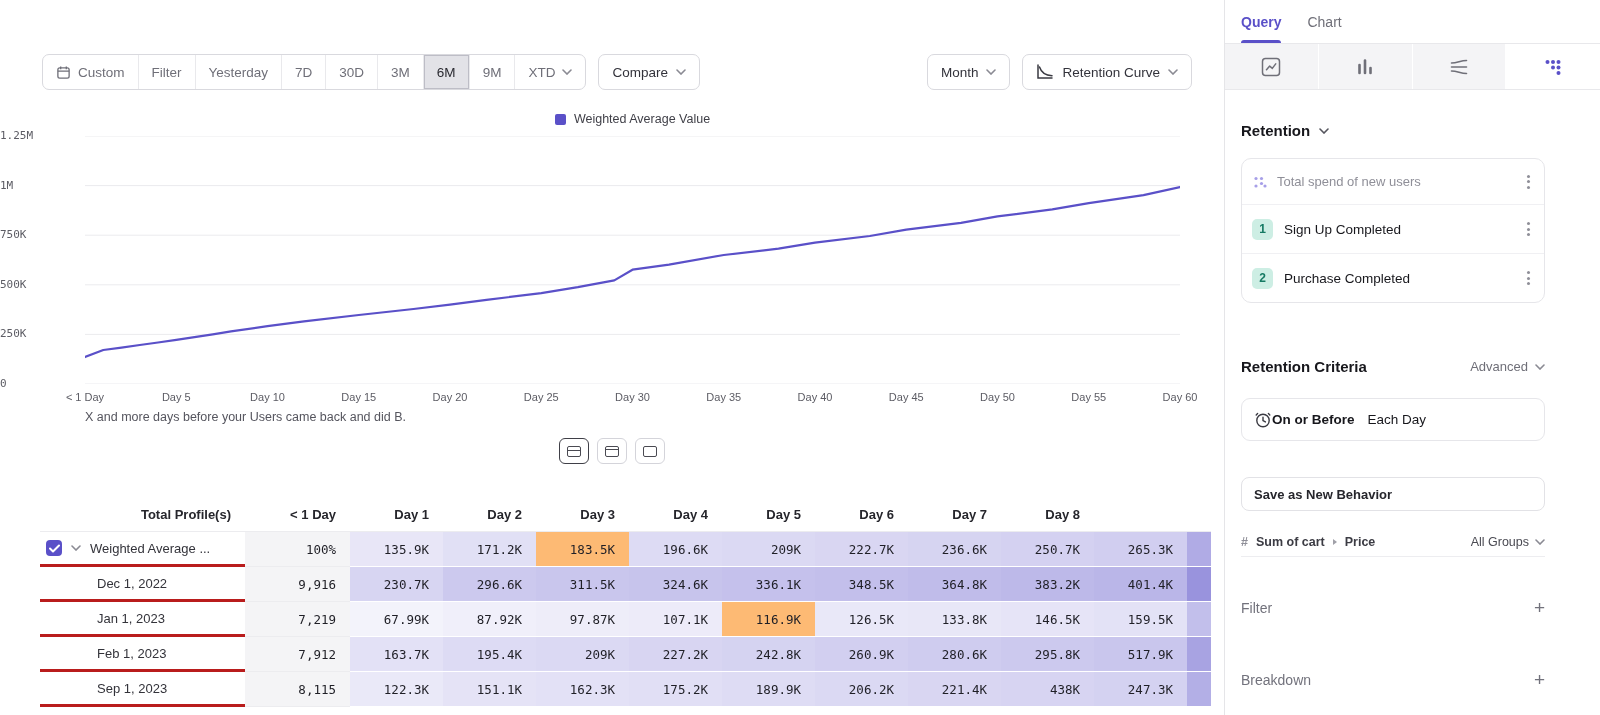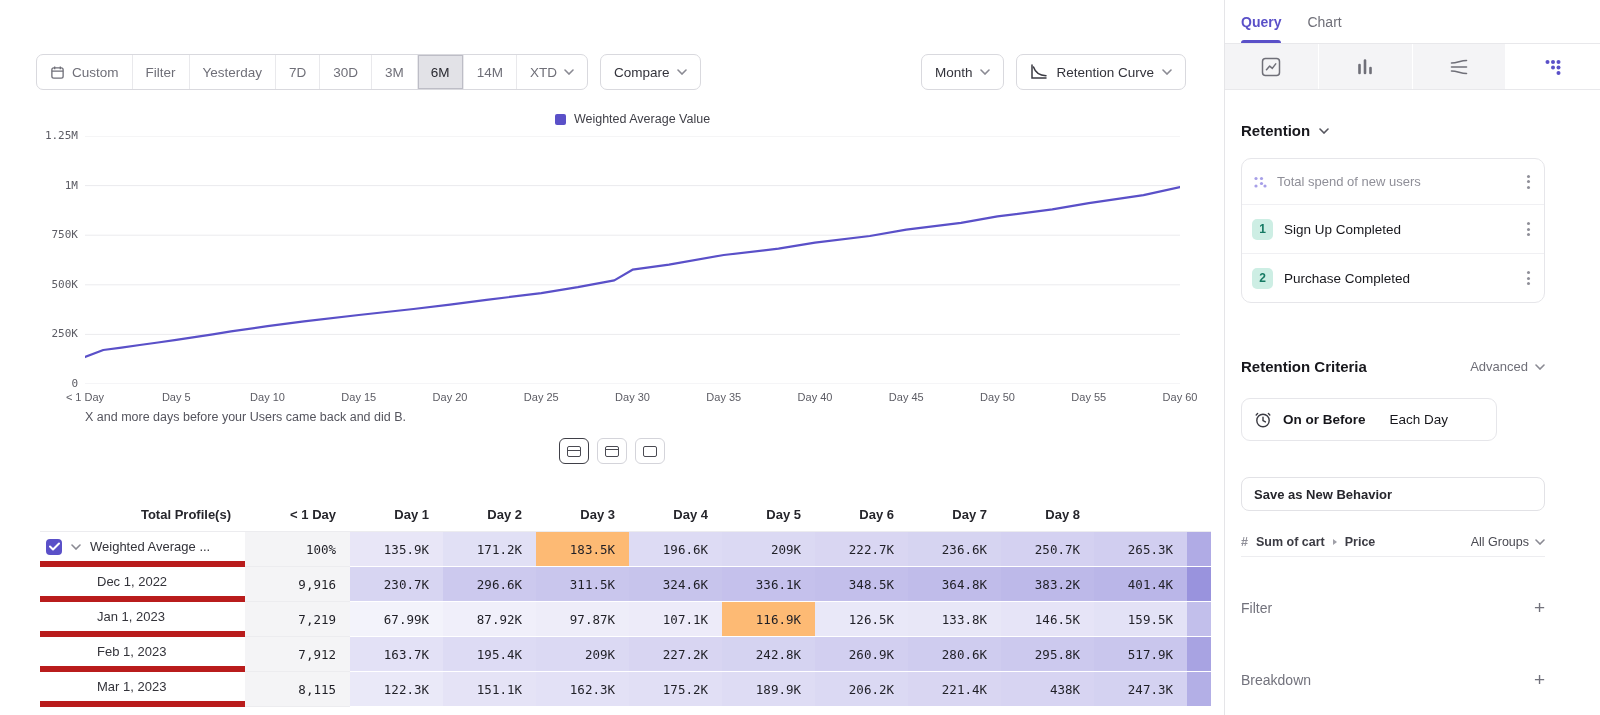--- a/index.html
+++ b/index.html
@@ -2,55 +2,55 @@
 <html><head>
 <meta charset="utf-8">
 <style>
   html,body{margin:0;padding:0;width:1600px;height:715px;background:#fff;
     font-family:"Liberation Sans",sans-serif;color:#1f1f26;overflow:hidden;}
   .app{position:relative;width:1600px;height:715px;}
   .main{position:absolute;left:0;top:0;width:1224px;height:715px;background:#fff;}
   .sidebar{position:absolute;left:1224px;top:0;width:376px;height:715px;border-left:1px solid #e5e5e8;box-sizing:border-box;background:#fff;}
 
   
-  .toolbar{position:absolute;left:36px;top:54px;width:1150px;display:flex;align-items:center;}
+  .toolbar{position:absolute;left:42px;top:54px;width:1150px;display:flex;align-items:center;}
   .range-group{display:flex;align-items:stretch;border:1px solid #d9d9de;border-radius:7px;height:36px;box-sizing:border-box;overflow:hidden;background:#fff;}
   .seg{display:flex;align-items:center;gap:7px;padding:0 13px;font-size:13.5px;color:#6f6f78;border-left:1px solid #e9e9ec;cursor:pointer;white-space:nowrap;}
   .seg:first-child{border-left:none;}
   .seg.selected{background:#e2e2e7;color:#2a2a31;box-shadow:inset 0 0 0 1px #bdbdc6;}
   .btn{display:flex;align-items:center;gap:8px;height:36px;box-sizing:border-box;border:1px solid #d9d9de;border-radius:7px;background:#fff;padding:0 13px;font-size:13.5px;color:#33333b;cursor:pointer;white-space:nowrap;}
   .compare{margin-left:12px;}
   .right-tools{margin-left:auto;display:flex;gap:12px;}
 
   
   .legend{position:absolute;left:85px;top:112px;width:1095px;display:flex;justify-content:center;align-items:center;gap:8px;font-size:12.5px;color:#3f3f47;}
   .legend-swatch{width:11px;height:11px;border-radius:2px;background:#5a50c8;}
   #curve-svg{position:absolute;left:85px;top:136px;}
-  .yl{position:absolute;left:0;width:78px;text-align:right;font-family:"DejaVu Sans Mono",monospace;font-size:11px;color:#5c5c64;}
+  .yl{position:absolute;left:0;width:78px;font-family:"DejaVu Sans Mono",monospace;font-size:11px;color:#5c5c64;}
   #x-axis{position:absolute;left:85px;top:391px;width:1095px;height:14px;}
   #x-axis .xt{position:absolute;transform:translateX(-50%);font-size:11px;color:#5c5c64;white-space:nowrap;}
   .caption{position:absolute;left:85px;top:410px;width:1095px;text-align:left;font-size:12.5px;color:#55555e;}
 
   
   .toggles{position:absolute;left:0;top:438px;width:1224px;display:flex;justify-content:center;gap:8px;}
   .toggle{width:30px;height:26px;border:1px solid #d4d4da;border-radius:6px;background:#fff;display:flex;align-items:center;justify-content:center;cursor:pointer;box-sizing:border-box;}
   .toggle.selected{border-color:#3f3f47;}
   .ticon{width:14px;height:11px;border:1.4px solid #4a4a52;border-radius:2px;position:relative;box-sizing:border-box;}
   .ticon.split-h::after{content:"";position:absolute;left:0;right:0;top:3.6px;border-top:1.4px solid #4a4a52;}
   .ticon.split-t::after{content:"";position:absolute;left:0;right:0;top:2px;border-top:1.4px solid #4a4a52;}
 
   
   .table{position:absolute;left:40px;top:497px;}
   .trow{display:grid;grid-template-columns:205px 105px repeat(9,93px) 24px;align-items:stretch;height:35px;}
   .trow.thead{height:34px;border-bottom:1px solid #ececef;}
   .hc{display:flex;align-items:center;justify-content:flex-end;padding-right:14px;font-size:13px;font-weight:bold;color:#26262c;box-sizing:border-box;}
   .hc.name{justify-content:flex-start;padding-left:6px;gap:11px;}
   .cell{display:flex;align-items:center;justify-content:flex-end;padding-right:14px;font-family:"DejaVu Sans Mono",monospace;font-size:12.5px;color:#1f1f26;border-bottom:1px solid #fff;box-sizing:border-box;}
   .cell.total{background:#f4f4f6;border-bottom:1px solid #ececef;}
-  .cell.name{font-family:"Liberation Sans",sans-serif;justify-content:flex-start;padding-left:6px;gap:9px;font-size:13px;color:#33333a;border-bottom:6px solid #b91c1c;}
+  .cell.name{font-family:"Liberation Sans",sans-serif;justify-content:flex-start;padding-left:6px;gap:9px;font-size:13px;color:#33333a;border-bottom:3px solid #b91c1c;}
   .cell.name .lbl{overflow:hidden;text-overflow:ellipsis;white-space:nowrap;max-width:145px;}
   .lbl.indent{margin-left:51px;}
   .sliver{border-bottom:1px solid #fff;box-sizing:border-box;}
   .checkbox{width:16px;height:16px;border-radius:4px;background:#5a50c8;display:flex;align-items:center;justify-content:center;flex:none;cursor:pointer;}
   .expand{display:flex;align-items:center;cursor:pointer;}
 
   
   .sb-tabs{height:44px;border-bottom:1px solid #e8e8eb;display:flex;align-items:center;gap:26px;padding-left:16px;box-sizing:border-box;}
   .sb-tab{font-size:14px;color:#6f6f78;height:100%;display:flex;align-items:center;position:relative;cursor:pointer;}
   .sb-tab.selected{color:#5a50c8;font-weight:bold;}
@@ -61,21 +61,21 @@
   .sb-title{position:absolute;left:16px;top:122px;display:flex;align-items:center;gap:9px;font-size:15px;font-weight:bold;color:#17171c;cursor:pointer;}
   .behavior-card{position:absolute;left:16px;top:158px;width:304px;border:1px solid #e6e6ea;border-radius:10px;overflow:hidden;background:#fff;box-sizing:border-box;}
   .bc-header{height:45px;display:flex;align-items:center;gap:9px;padding:0 10px;color:#8f8f98;font-size:13px;}
   .bc-step{height:48px;display:flex;align-items:center;gap:11px;padding:0 10px;border-top:1px solid #f0f0f3;font-size:13.5px;color:#17171c;}
   .badge{width:21px;height:21px;border-radius:5px;background:#cdeee4;color:#157a63;display:flex;align-items:center;justify-content:center;font-size:12px;font-weight:bold;flex:none;}
   .kebab{margin-left:auto;display:flex;flex-direction:column;gap:2.5px;cursor:pointer;padding:4px;}
   .kebab i{width:3px;height:3px;border-radius:50%;background:#8f8f98;display:block;}
   .criteria-head{position:absolute;left:16px;top:358px;width:304px;display:flex;align-items:center;justify-content:space-between;}
   .criteria-title{font-size:15px;font-weight:bold;color:#17171c;}
   .advanced{display:flex;gap:7px;align-items:center;font-size:13px;color:#6f6f78;cursor:pointer;}
-  .criteria-card{position:absolute;left:16px;top:398px;width:256px;height:43px;border:1px solid #e6e6ea;border-radius:9px;display:flex;align-items:center;gap:11px;padding:0 12px;box-sizing:border-box;cursor:pointer;background:#fff;}
+  .criteria-card{position:absolute;left:16px;top:398px;width:304px;height:43px;border:1px solid #e6e6ea;border-radius:9px;display:flex;align-items:center;padding:0 12px;box-sizing:border-box;cursor:pointer;background:#fff;}
   .cond{font-size:13.5px;font-weight:bold;color:#17171c;}
   .freq{font-size:13.5px;color:#17171c;margin-left:13px;}
   .save-btn{position:absolute;left:16px;top:477px;width:304px;height:34px;border:1px solid #e2e2e6;border-radius:8px;display:flex;align-items:center;padding:0 12px;box-sizing:border-box;font-size:13px;font-weight:bold;color:#26262c;cursor:pointer;background:#fff;}
   .measure-row{position:absolute;left:16px;top:527px;width:304px;height:30px;display:flex;align-items:center;gap:8px;border-bottom:1px solid #ededf0;font-size:12.5px;box-sizing:border-box;}
   .hash{color:#8f8f98;font-weight:bold;}
   .mlabel{color:#3c3c44;font-weight:bold;}
   .tri{width:0;height:0;border-left:4px solid #a0a0a8;border-top:3px solid transparent;border-bottom:3px solid transparent;}
   .groups{margin-left:auto;display:flex;align-items:center;gap:6px;color:#4a4a52;cursor:pointer;}
   .sb-row{position:absolute;left:16px;width:304px;display:flex;justify-content:space-between;align-items:center;color:#72727c;font-size:14px;}
   .plus{font-size:19px;line-height:1;color:#72727c;cursor:pointer;}
@@ -95,21 +95,21 @@
               <path d="M5 1.5v3M11 1.5v3M2 6.5h12" stroke="#6f6f78" stroke-width="1.4"></path>
             </svg>
             <span>Custom</span>
           </div>
           <div class="seg">Filter</div>
           <div class="seg">Yesterday</div>
           <div class="seg">7D</div>
           <div class="seg">30D</div>
           <div class="seg">3M</div>
           <div class="seg selected">6M</div>
-          <div class="seg">14M</div>
+          <div class="seg">9M</div>
           <div class="seg">
             <span>XTD</span>
             <svg class="chev" width="10" height="6" viewBox="0 0 10 6">
               <path d="M1 1l4 4 4-4" stroke="#8a8a93" stroke-width="1.6" fill="none" stroke-linecap="round"></path>
             </svg>
           </div>
         </div>
       <div class="btn compare">
         <span>Compare</span>
         <svg class="chev" width="10" height="6" viewBox="0 0 10 6">
@@ -271,21 +271,21 @@
             <div class="cell heat" style="background: rgb(216, 213, 242);">227.2K</div>
             <div class="cell heat" style="background: rgb(213, 211, 241);">242.8K</div>
             <div class="cell heat" style="background: rgb(210, 207, 240);">260.9K</div>
             <div class="cell heat" style="background: rgb(207, 204, 239);">280.6K</div>
             <div class="cell heat" style="background: rgb(204, 201, 238);">295.8K</div>
             <div class="cell heat" style="background: rgb(201, 198, 237);">517.9K</div>
             <div class="sliver" style="background: rgb(168, 163, 226);"></div>
           </div>
           <div class="trow">
             <div class="cell name">
-              <span class="lbl indent">Mar 1, 2023</span>
+              <span class="lbl indent">Sep 1, 2023</span>
             </div>
             <div class="cell total">8,115</div>
             <div class="cell heat" style="background: rgb(234, 233, 248);">122.3K</div>
             <div class="cell heat" style="background: rgb(229, 227, 246);">151.1K</div>
             <div class="cell heat" style="background: rgb(227, 225, 246);">162.3K</div>
             <div class="cell heat" style="background: rgb(225, 223, 245);">175.2K</div>
             <div class="cell heat" style="background: rgb(222, 220, 244);">189.9K</div>
             <div class="cell heat" style="background: rgb(219, 217, 243);">206.2K</div>
             <div class="cell heat" style="background: rgb(217, 214, 242);">221.4K</div>
             <div class="cell heat" style="background: rgb(215, 212, 242);">438K</div>

